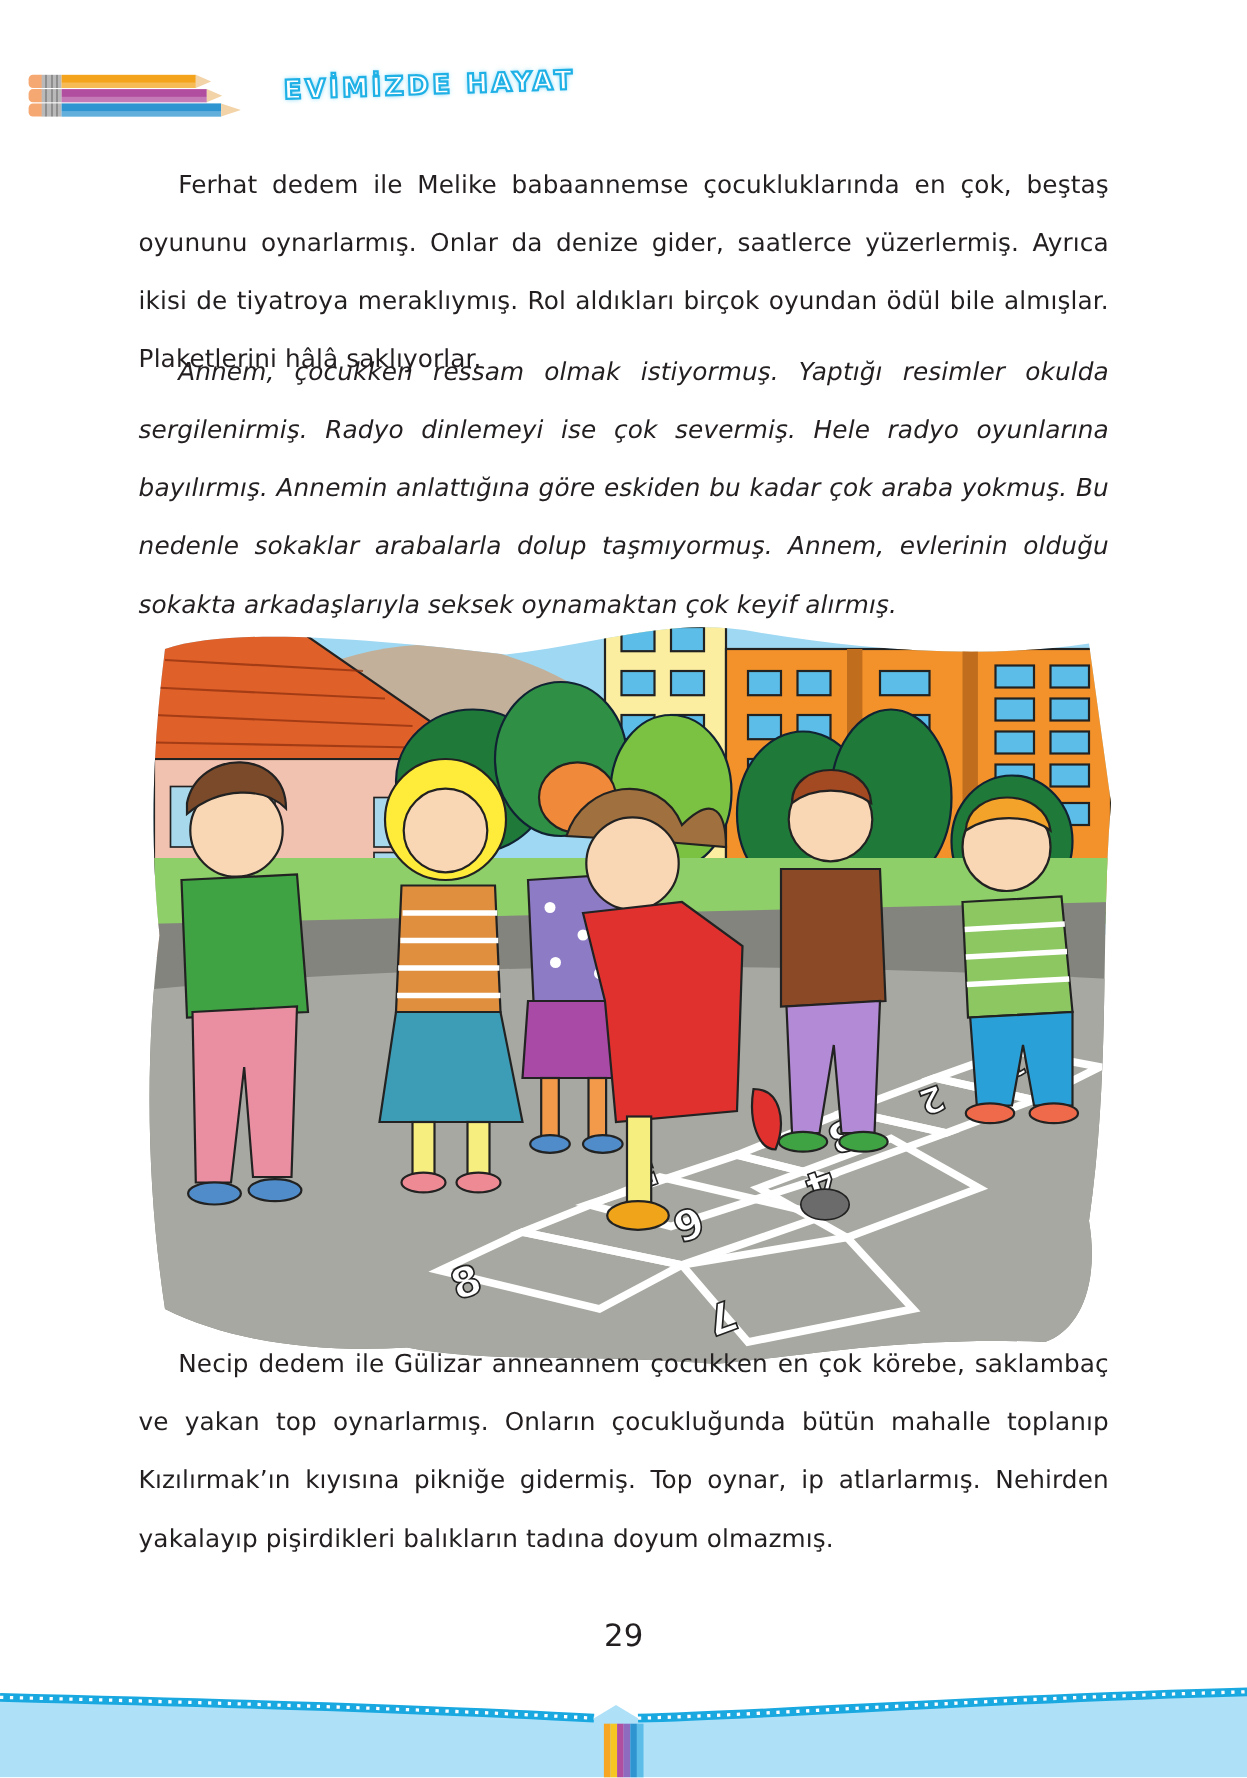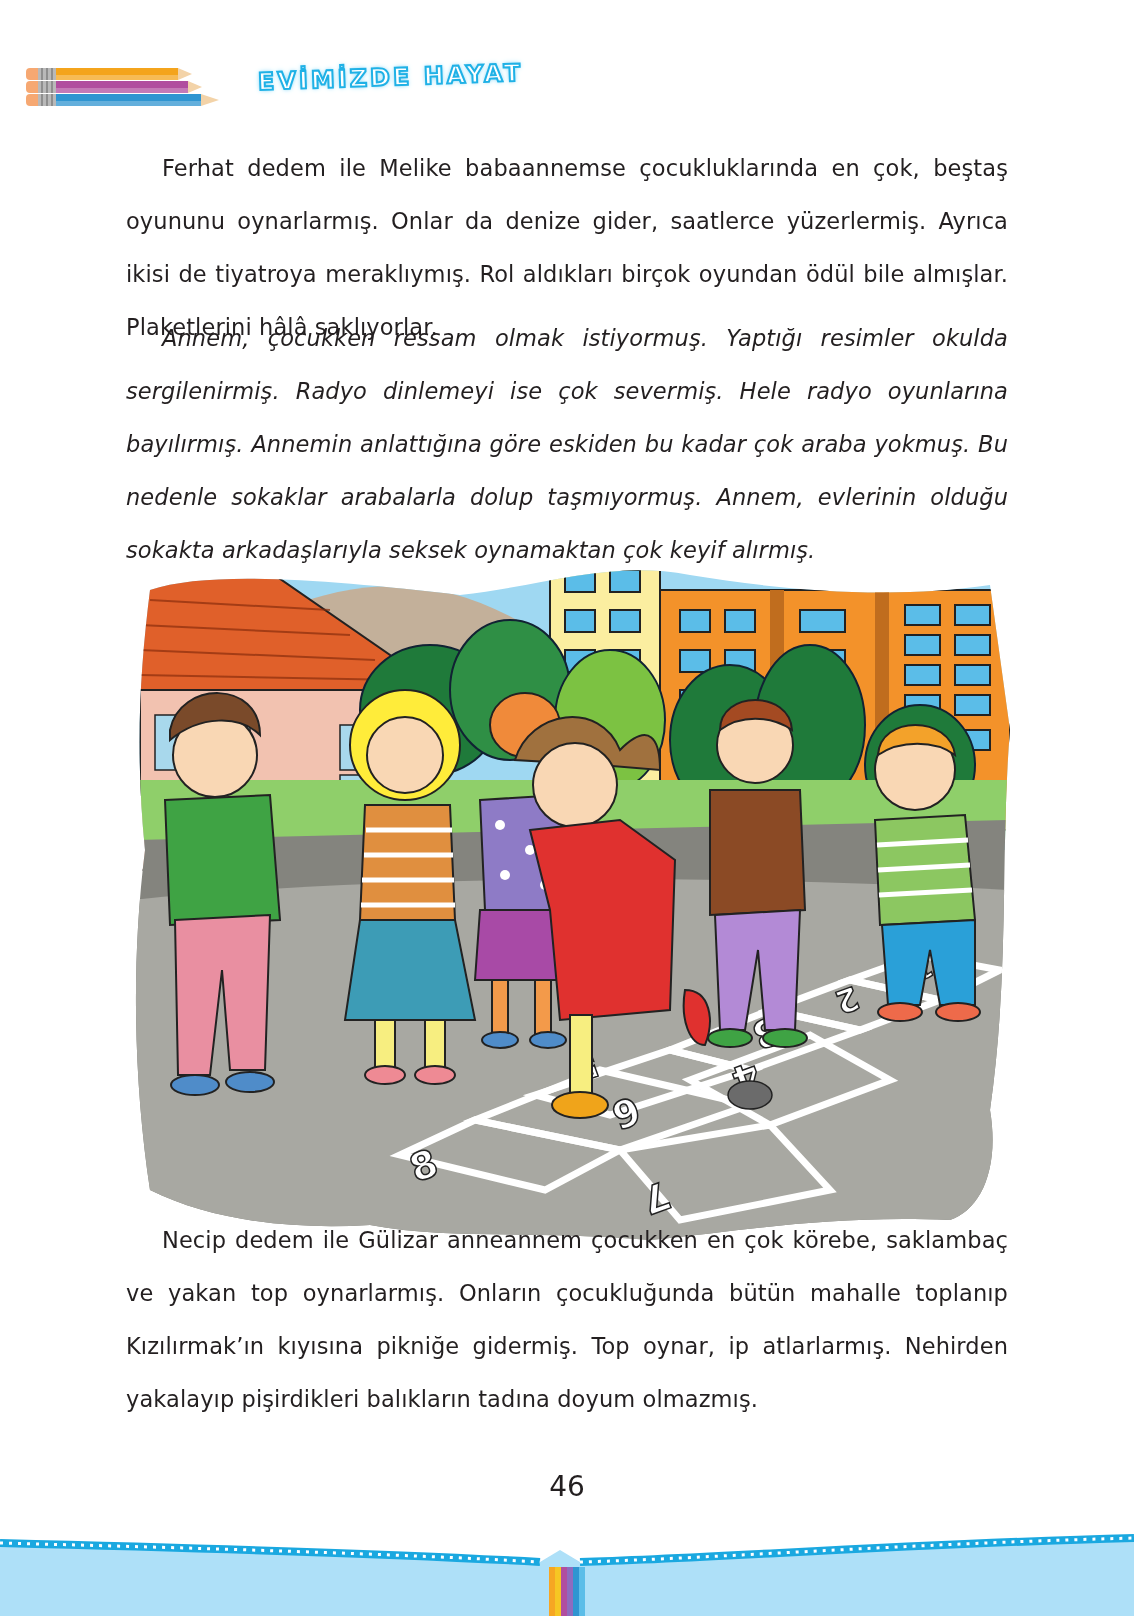--- a/index.html
+++ b/index.html
@@ -259,21 +259,21 @@
 
 <div class="footer">
   <svg viewBox="0 0 1134 116" preserveAspectRatio="none" xmlns="http://www.w3.org/2000/svg">
     <path d="M0,43 C200,48 400,54 540,62 L560,50 L580,62 C720,58 900,44 1134,38 L1134,116 L0,116 Z" fill="#aee0f8"></path>
     <path d="M0,43 C200,48 400,54 540,62" fill="none" stroke="#1aa8e0" stroke-width="8"></path>
     <path d="M580,62 C720,58 900,44 1134,38" fill="none" stroke="#1aa8e0" stroke-width="8"></path>
     <path d="M0,43 C200,48 400,54 540,62" fill="none" stroke="#ffffff" stroke-width="3" stroke-dasharray="3 6"></path>
     <path d="M580,62 C720,58 900,44 1134,38" fill="none" stroke="#ffffff" stroke-width="3" stroke-dasharray="3 6"></path>
   </svg>
 </div>
-<div class="page-number">46</div>
+<div class="page-number">29</div>
 <div class="spine">
   <span style="background:#f6a623"></span>
   <span style="background:#f6c623"></span>
   <span style="background:#b14e9f"></span>
   <span style="background:#8e6bbf"></span>
   <span style="background:#2f95d1"></span>
   <span style="background:#5bbde8"></span>
 </div>
 
 </body></html>

